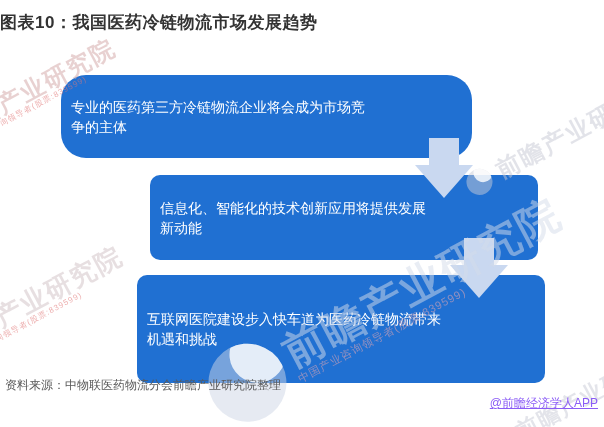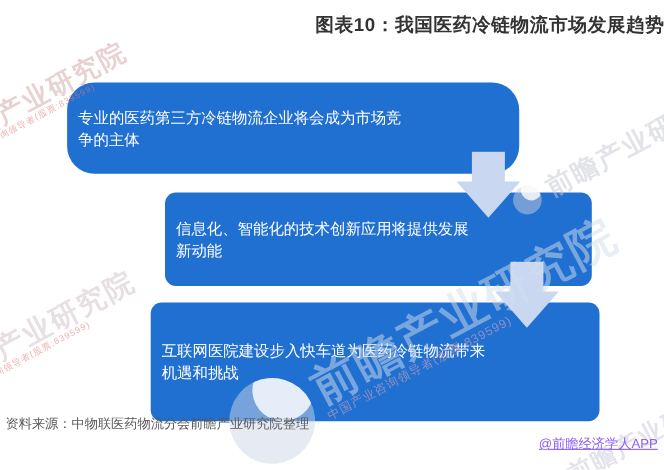--- a/index.html
+++ b/index.html
@@ -3,21 +3,21 @@
 <meta charset="utf-8">
 <style>
   * { margin:0; padding:0; box-sizing:border-box; }
   body { background:#fff; }
   .page {
     position:relative; width:604px; height:427px; overflow:hidden;
     background:#ffffff; font-family:"Liberation Sans", sans-serif;
   }
   .title {
     position:absolute; top:11px; left:0; width:100%;
-    text-align:right; font-size:17px; font-weight:bold; color:#333333;
+    text-align:left; font-size:17px; font-weight:bold; color:#333333;
     letter-spacing:0.5px; z-index:4;
   }
   .step {
     position:absolute; background:#2070d2; border-radius:10px;
     color:#ffffff; font-size:14px; line-height:20px;
     display:flex; align-items:center; padding:0 100px 0 10px; z-index:1;
   }
   .step1 { left:61px;  top:75px;  width:411px; height:83px;border-radius:25px; }
   .step2 { left:102px; top:175px; width:388px; height:85px;margin-left:48px; }
   .step3 { left:137px; top:275px; width:408px; height:108px; }

